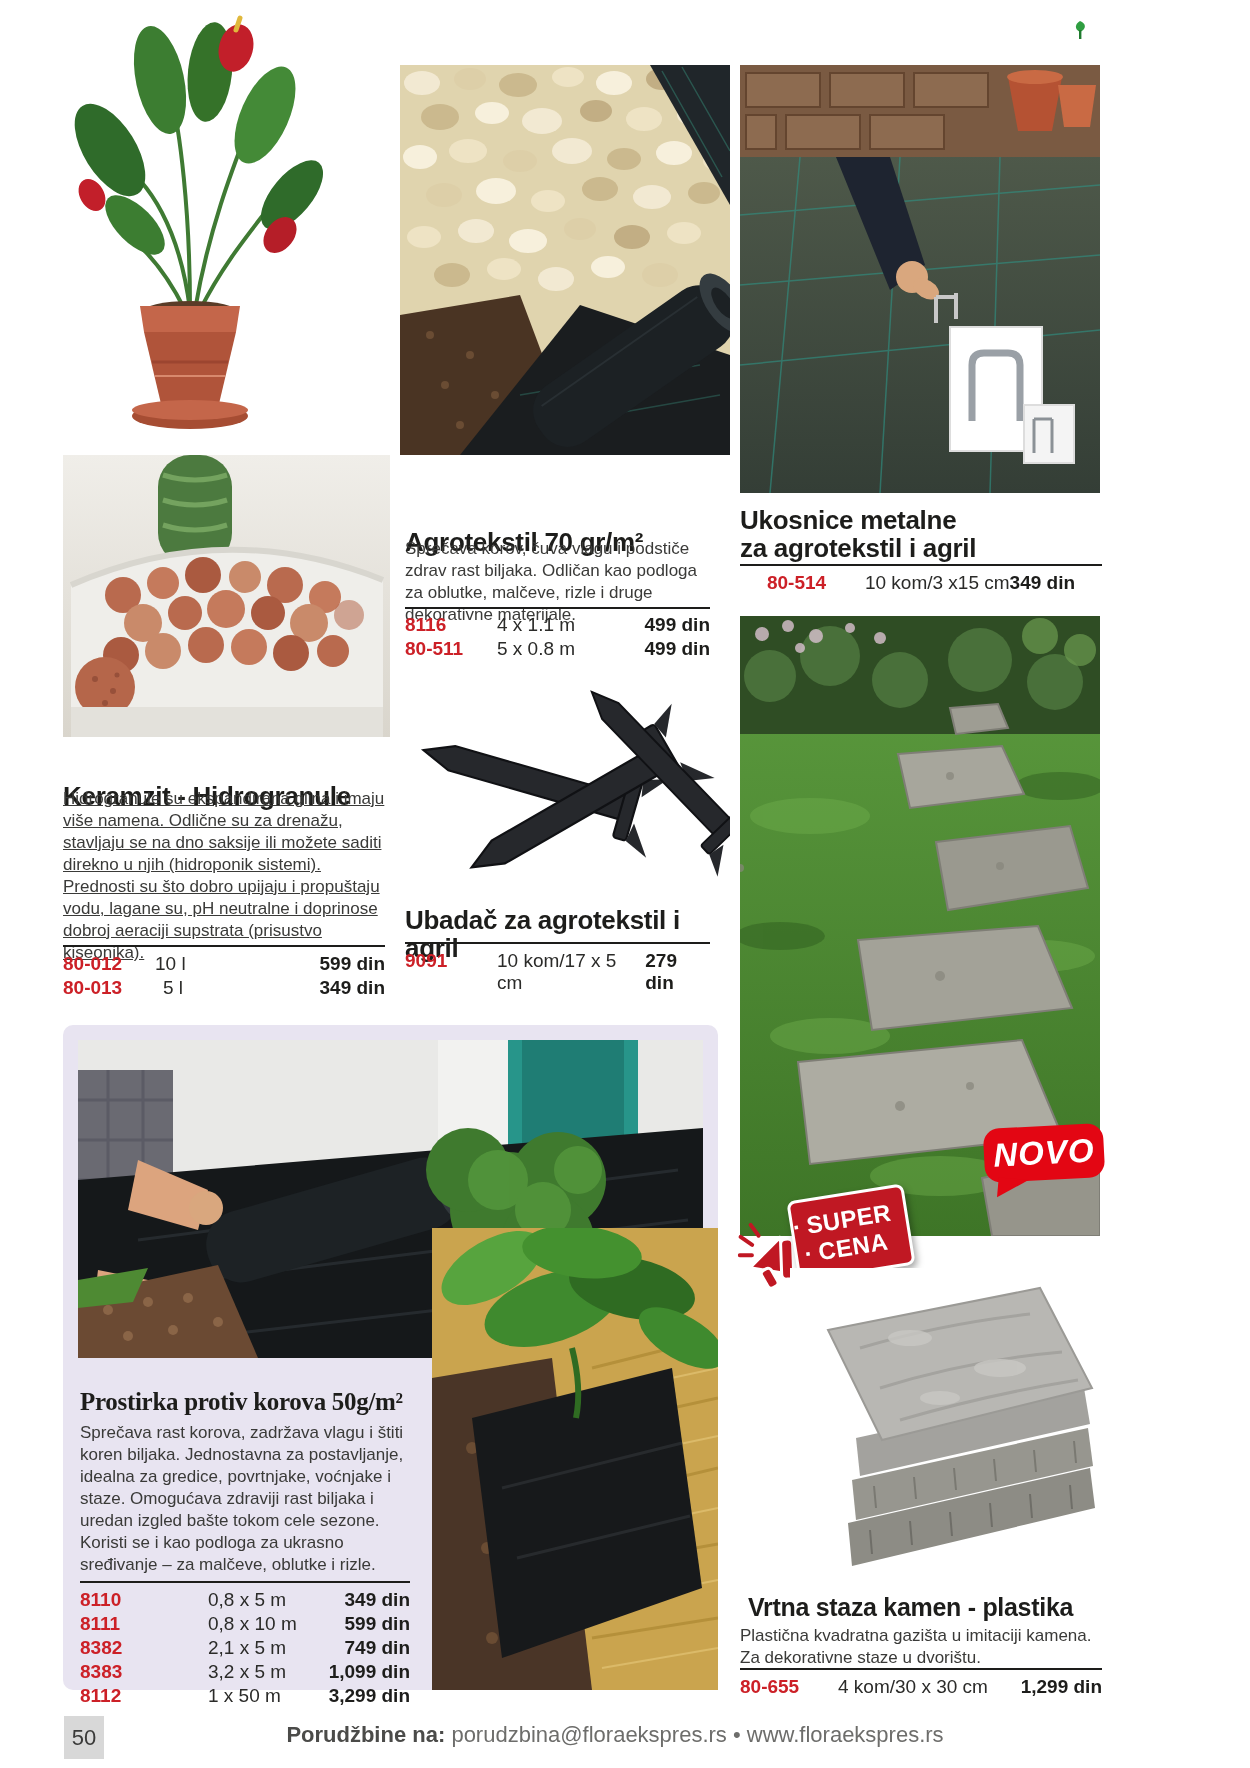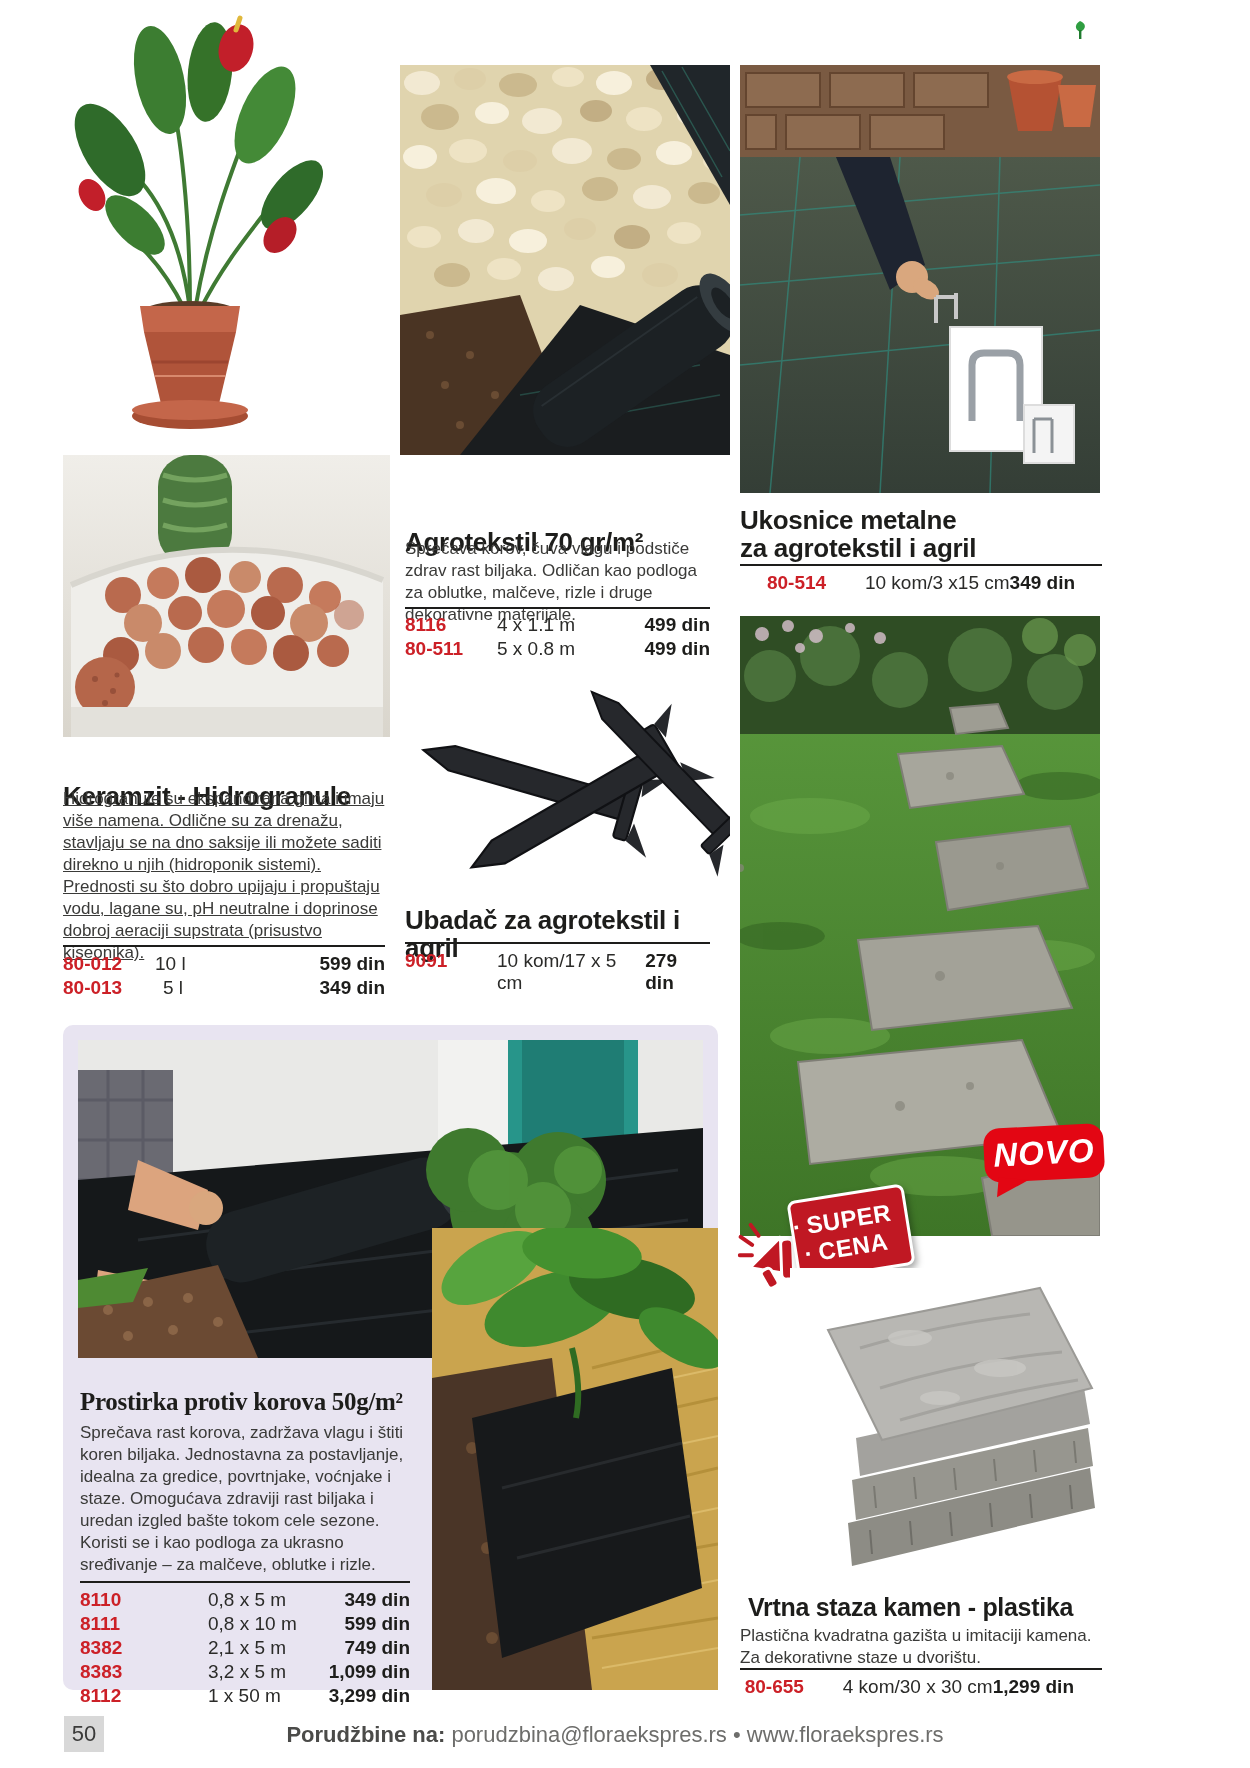--- a/index.html
+++ b/index.html
@@ -27,21 +27,21 @@
         border-left:30px solid #e30613;border-bottom:20px solid transparent;transform:rotate(8deg);}
   
   .supercena{position:absolute;left:792px;top:1192px;width:112px;height:76px;background:#c01823;
         border:3px solid #fff;border-radius:8px;transform:rotate(-9deg);
         box-shadow:2px 4px 7px rgba(0,0,0,.35);display:flex;flex-direction:column;
         align-items:center;justify-content:center;}
   .supercena .line{color:#fff;font-weight:700;font-size:24px;line-height:28px;letter-spacing:.5px;position:relative;}
   .supercena .line::before{content:"·";position:absolute;left:-14px;top:0;color:#fff;font-weight:700;}
   .megaphone{position:absolute;left:738px;top:1216px;width:64px;height:76px;transform:rotate(-10deg);}
   
-  .pagenum{position:absolute;left:64px;top:1716px;width:40px;height:36px;background:#d8d8d8;
+  .pagenum{position:absolute;left:64px;top:1716px;width:40px;height:43px;background:#d8d8d8;
         display:flex;align-items:center;justify-content:center;font-size:22px;color:#3a3a39;}
   .footer{position:absolute;left:165px;top:1722px;width:900px;text-align:center;font-size:22px;color:#6d6d6b;}
   .footer .flabel{font-weight:700;color:#4b4b49;}
   .corner-icon{position:absolute;left:1072px;top:20px;width:16px;height:20px;}
 </style>
 </head>
 <body>
 
 <div id="page">
 
@@ -408,21 +408,21 @@
           <ellipse cx="120" cy="70" rx="22" ry="8"></ellipse>
           <ellipse cx="210" cy="100" rx="26" ry="9"></ellipse>
           <ellipse cx="150" cy="130" rx="20" ry="7"></ellipse>
         </g>
     </svg>
   </div>
 
   <div class="h1" style="left:748px;top:1593px;width:362px;font-size:25px;">Vrtna staza kamen - plastika</div>
   <div class="desc" style="left:740px;top:1625px;width:362px;">Plastična kvadratna gazišta u imitaciji kamena. Za dekorativne staze u dvorištu.</div>
   <div class="rule" style="left:740px;top:1668px;width:362px;"></div>
-  <div class="rows" style="left:712px;top:1676px;width:362px;align-items:flex-end;">
+  <div class="rows" style="left:740px;top:1676px;width:362px;">
     <div class="prow">
       <span class="code w98">80-655</span>
       <span class="size">4 kom/30 x 30 cm</span>
       <span class="price">1,299 din</span>
     </div>
   </div>
 
   <div class="panel"></div>
 
   <div class="photo" style="left:78px;top:1040px;width:625px;height:318px;">

